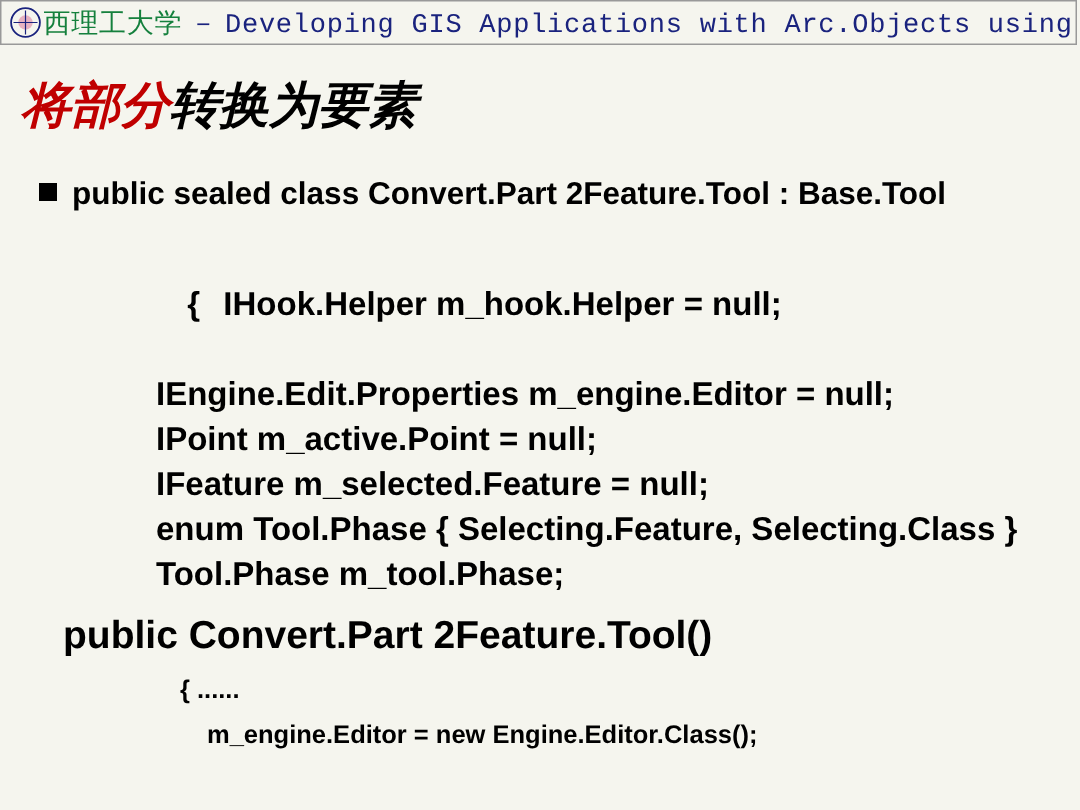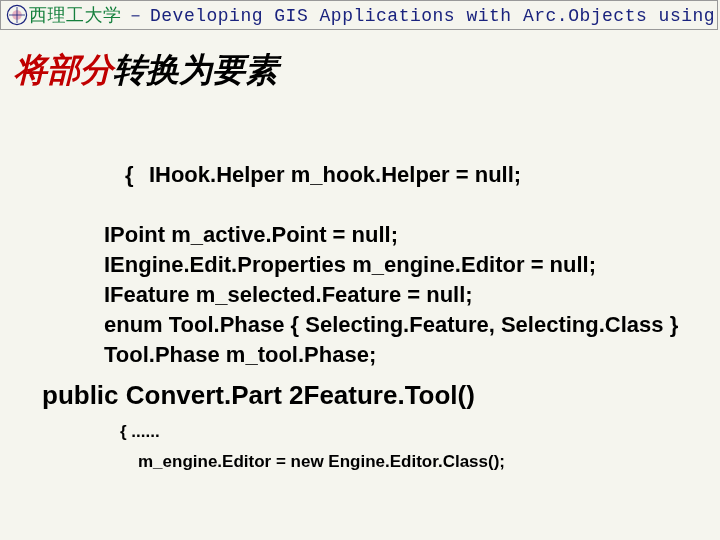--- a/index.html
+++ b/index.html
@@ -142,27 +142,30 @@
       <span class="uni">西理工大学</span><span class="dash"> － </span><span class="course">Developing GIS Applications with Arc.Objects using C#. NE</span>
     </span>
   </div>
 
   <div class="slide-title">
     <span class="red">将部分</span><span>转换为要素</span>
   </div>
 
   <div class="content">
 
+    <div class="bullet">
+      <div class="bullet-text">public sealed class Convert.Part 2Feature.Tool : Base.Tool</div>
+    </div>
 
     <div class="codeblock">
       <div class="code-line first">
         <span class="brace">{</span><span>IHook.Helper m_hook.Helper = null;</span>
       </div>
+      <div class="code-line">IEngine.Edit.Properties m_engine.Editor = null;</div>
       <div class="code-line">IPoint m_active.Point = null;</div>
-      <div class="code-line">IEngine.Edit.Properties m_engine.Editor = null;</div>
       <div class="code-line">IFeature m_selected.Feature = null;</div>
       <div class="code-line">enum Tool.Phase { Selecting.Feature, Selecting.Class }</div>
       <div class="code-line">Tool.Phase m_tool.Phase;</div>
     </div>
 
     <div class="ctor">public Convert.Part 2Feature.Tool()</div>
 
     <div class="ctor-block">
       <div>{  ......</div>
       <div style="margin-left:18px;">m_engine.Editor = new Engine.Editor.Class();</div>

